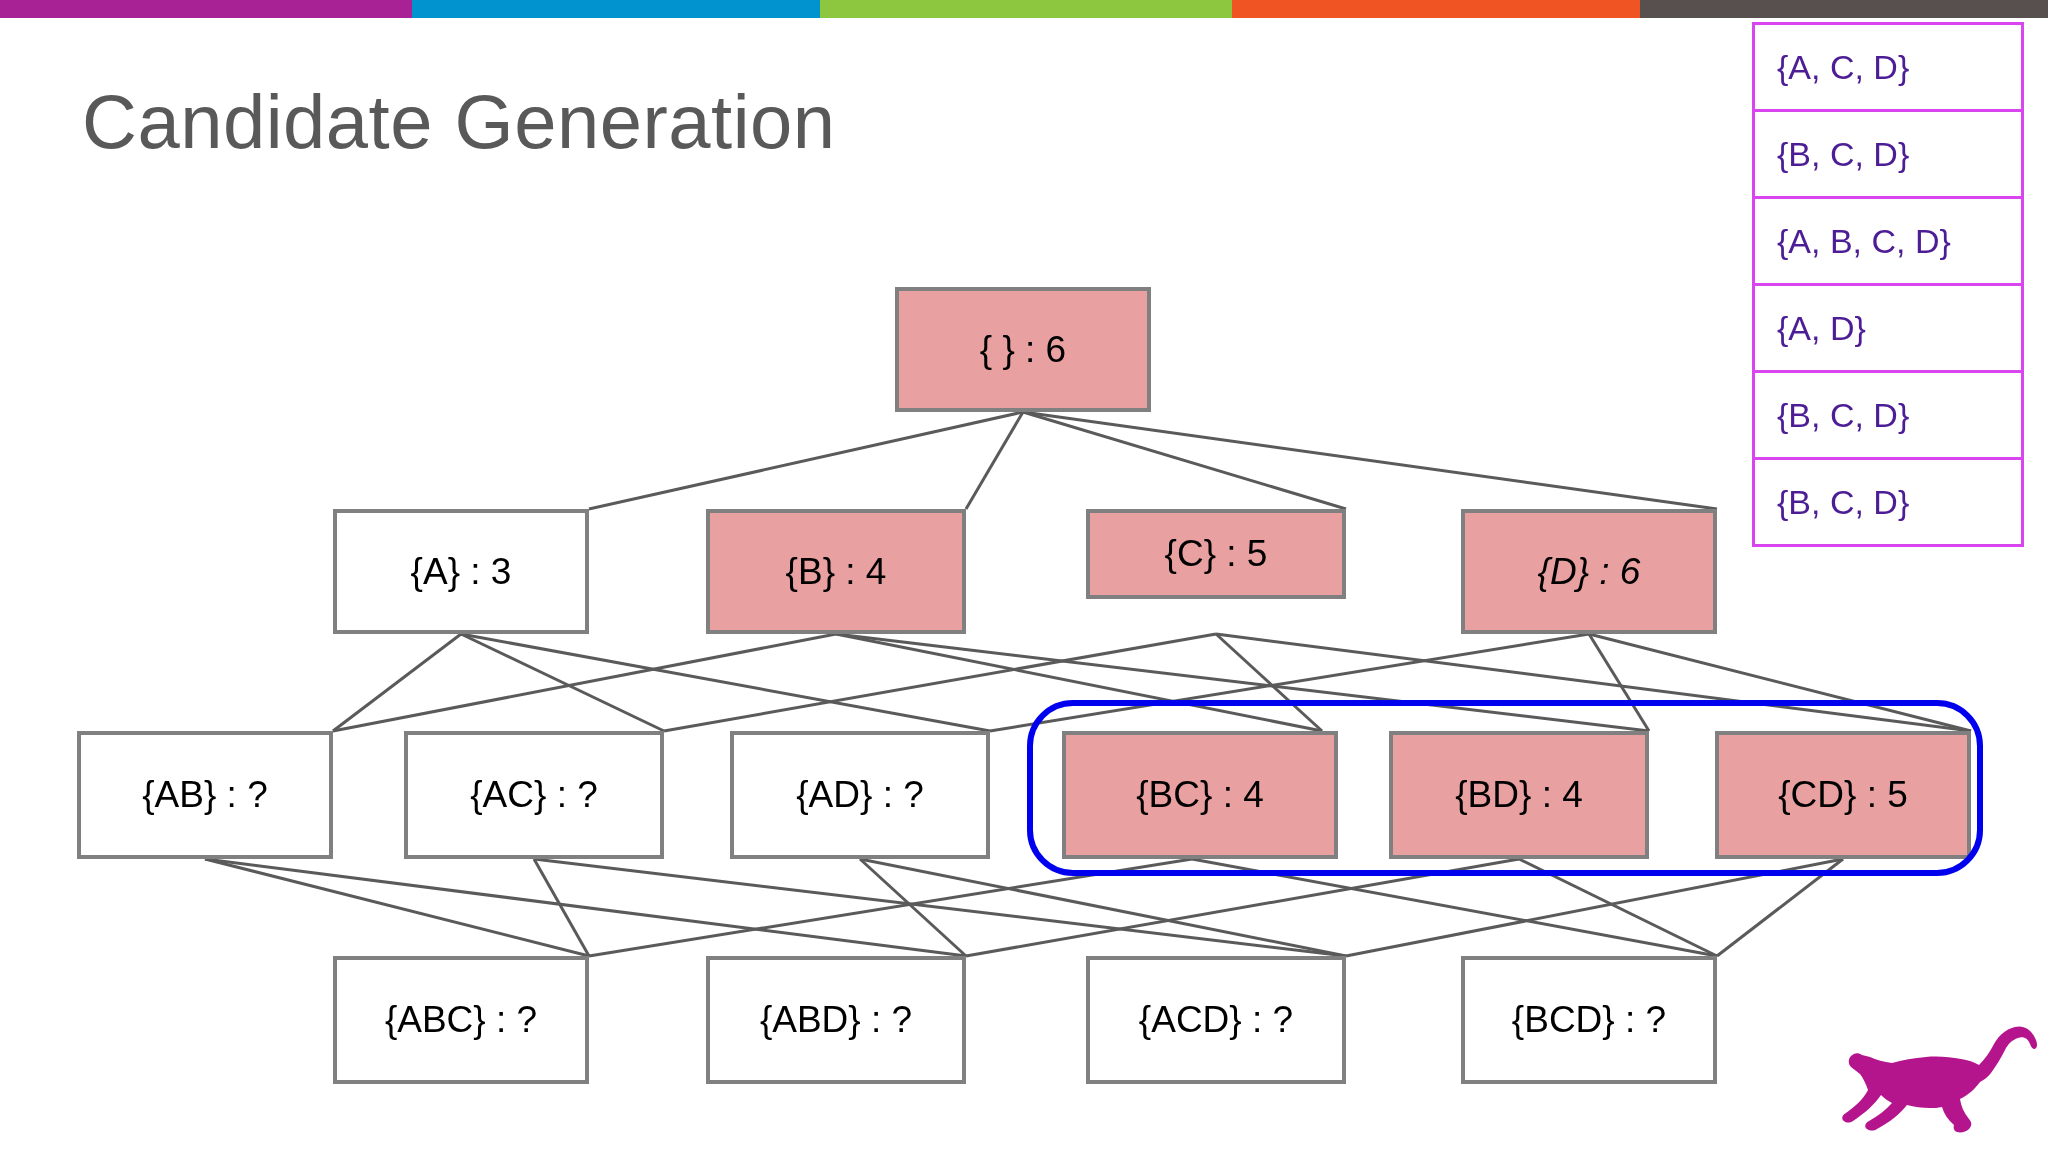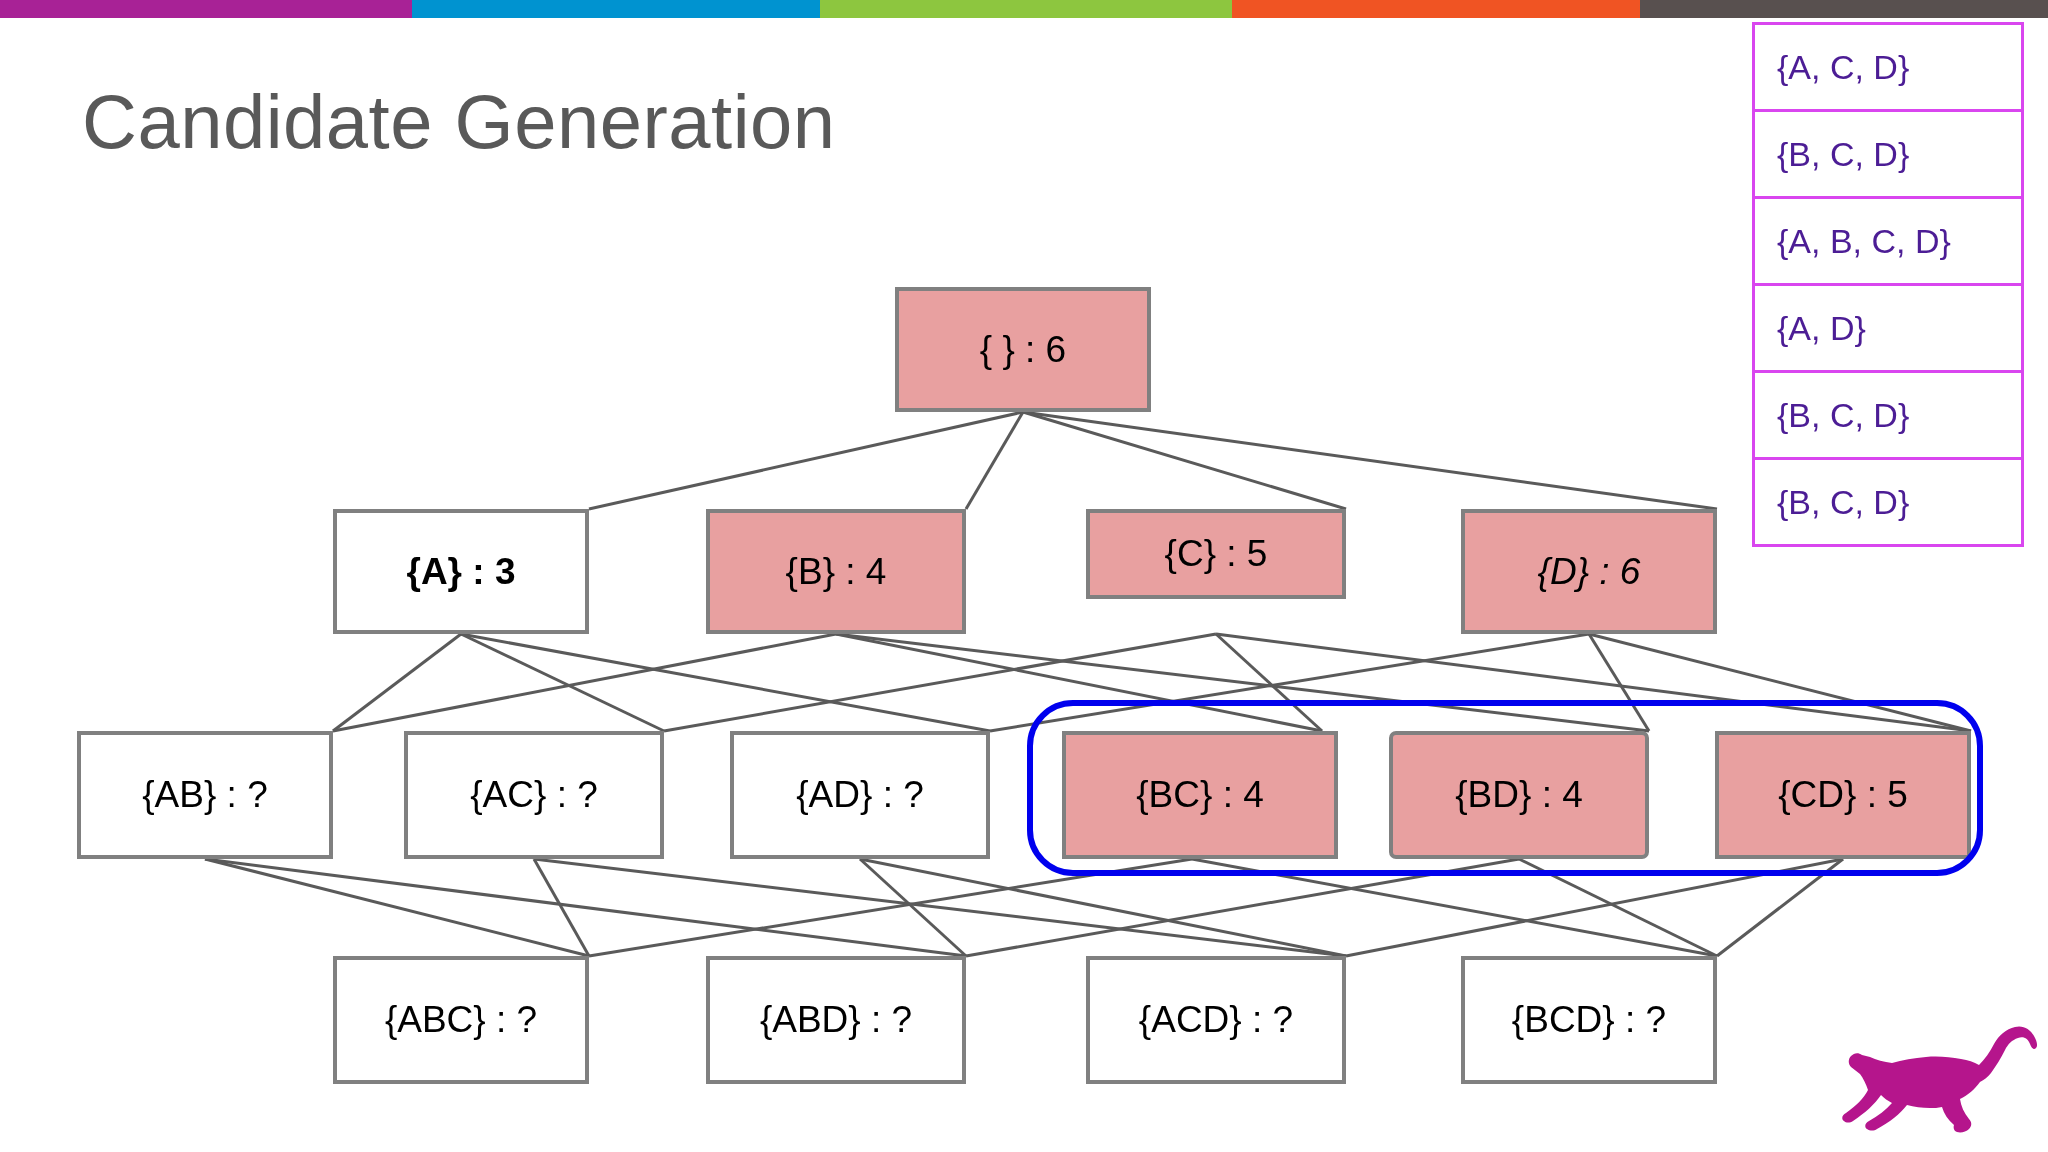--- a/index.html
+++ b/index.html
@@ -173,29 +173,29 @@
         <line x1="860" y1="859" x2="1346" y2="956" stroke="#5a5a5a" stroke-width="3"></line>
         <line x1="1192" y1="859" x2="589" y2="956" stroke="#5a5a5a" stroke-width="3"></line>
         <line x1="1192" y1="859" x2="1717" y2="956" stroke="#5a5a5a" stroke-width="3"></line>
         <line x1="1519" y1="859" x2="966" y2="956" stroke="#5a5a5a" stroke-width="3"></line>
         <line x1="1519" y1="859" x2="1717" y2="956" stroke="#5a5a5a" stroke-width="3"></line>
         <line x1="1843" y1="859" x2="1346" y2="956" stroke="#5a5a5a" stroke-width="3"></line>
         <line x1="1843" y1="859" x2="1717" y2="956" stroke="#5a5a5a" stroke-width="3"></line>
       </svg>
     <div id="nodes-layer">
         <div class="node pink" style="left: 895px; top: 287px; width: 256px; height: 125px;">{ } : 6</div>
-        <div class="node white" style="left: 333px; top: 509px; width: 256px; height: 125px; font-weight: bold;">{A} : 3</div>
+        <div class="node white" style="left: 333px; top: 509px; width: 256px; height: 125px;">{A} : 3</div>
         <div class="node pink" style="left: 706px; top: 509px; width: 260px; height: 125px;">{B} : 4</div>
         <div class="node pink" style="left: 1086px; top: 509px; width: 260px; height: 90px;">{C} : 5</div>
         <div class="node pink" style="left: 1461px; top: 509px; width: 256px; height: 125px; font-style: italic;">{D} : 6</div>
         <div class="node white" style="left: 77px; top: 731px; width: 256px; height: 128px;">{AB} : ?</div>
         <div class="node white" style="left: 404px; top: 731px; width: 260px; height: 128px;">{AC} : ?</div>
         <div class="node white" style="left: 730px; top: 731px; width: 260px; height: 128px;">{AD} : ?</div>
         <div class="node pink" style="left: 1062px; top: 731px; width: 276px; height: 128px;">{BC} : 4</div>
-        <div class="node pink" style="left: 1389px; top: 731px; width: 260px; height: 128px; border-radius: 7px;">{BD} : 4</div>
+        <div class="node pink" style="left: 1389px; top: 731px; width: 260px; height: 128px;">{BD} : 4</div>
         <div class="node pink" style="left: 1715px; top: 731px; width: 256px; height: 128px;">{CD} : 5</div>
         <div class="node white" style="left: 333px; top: 956px; width: 256px; height: 128px;">{ABC} : ?</div>
         <div class="node white" style="left: 706px; top: 956px; width: 260px; height: 128px;">{ABD} : ?</div>
         <div class="node white" style="left: 1086px; top: 956px; width: 260px; height: 128px;">{ACD} : ?</div>
         <div class="node white" style="left: 1461px; top: 956px; width: 256px; height: 128px;">{BCD} : ?</div>
       </div>
     <div class="highlight-box" style="left: 1027px; top: 700px; width: 956px; height: 176px; border-color: rgb(0, 0, 238);"></div>
   </div>
 
   <svg class="logo" viewBox="0 0 200 118">

